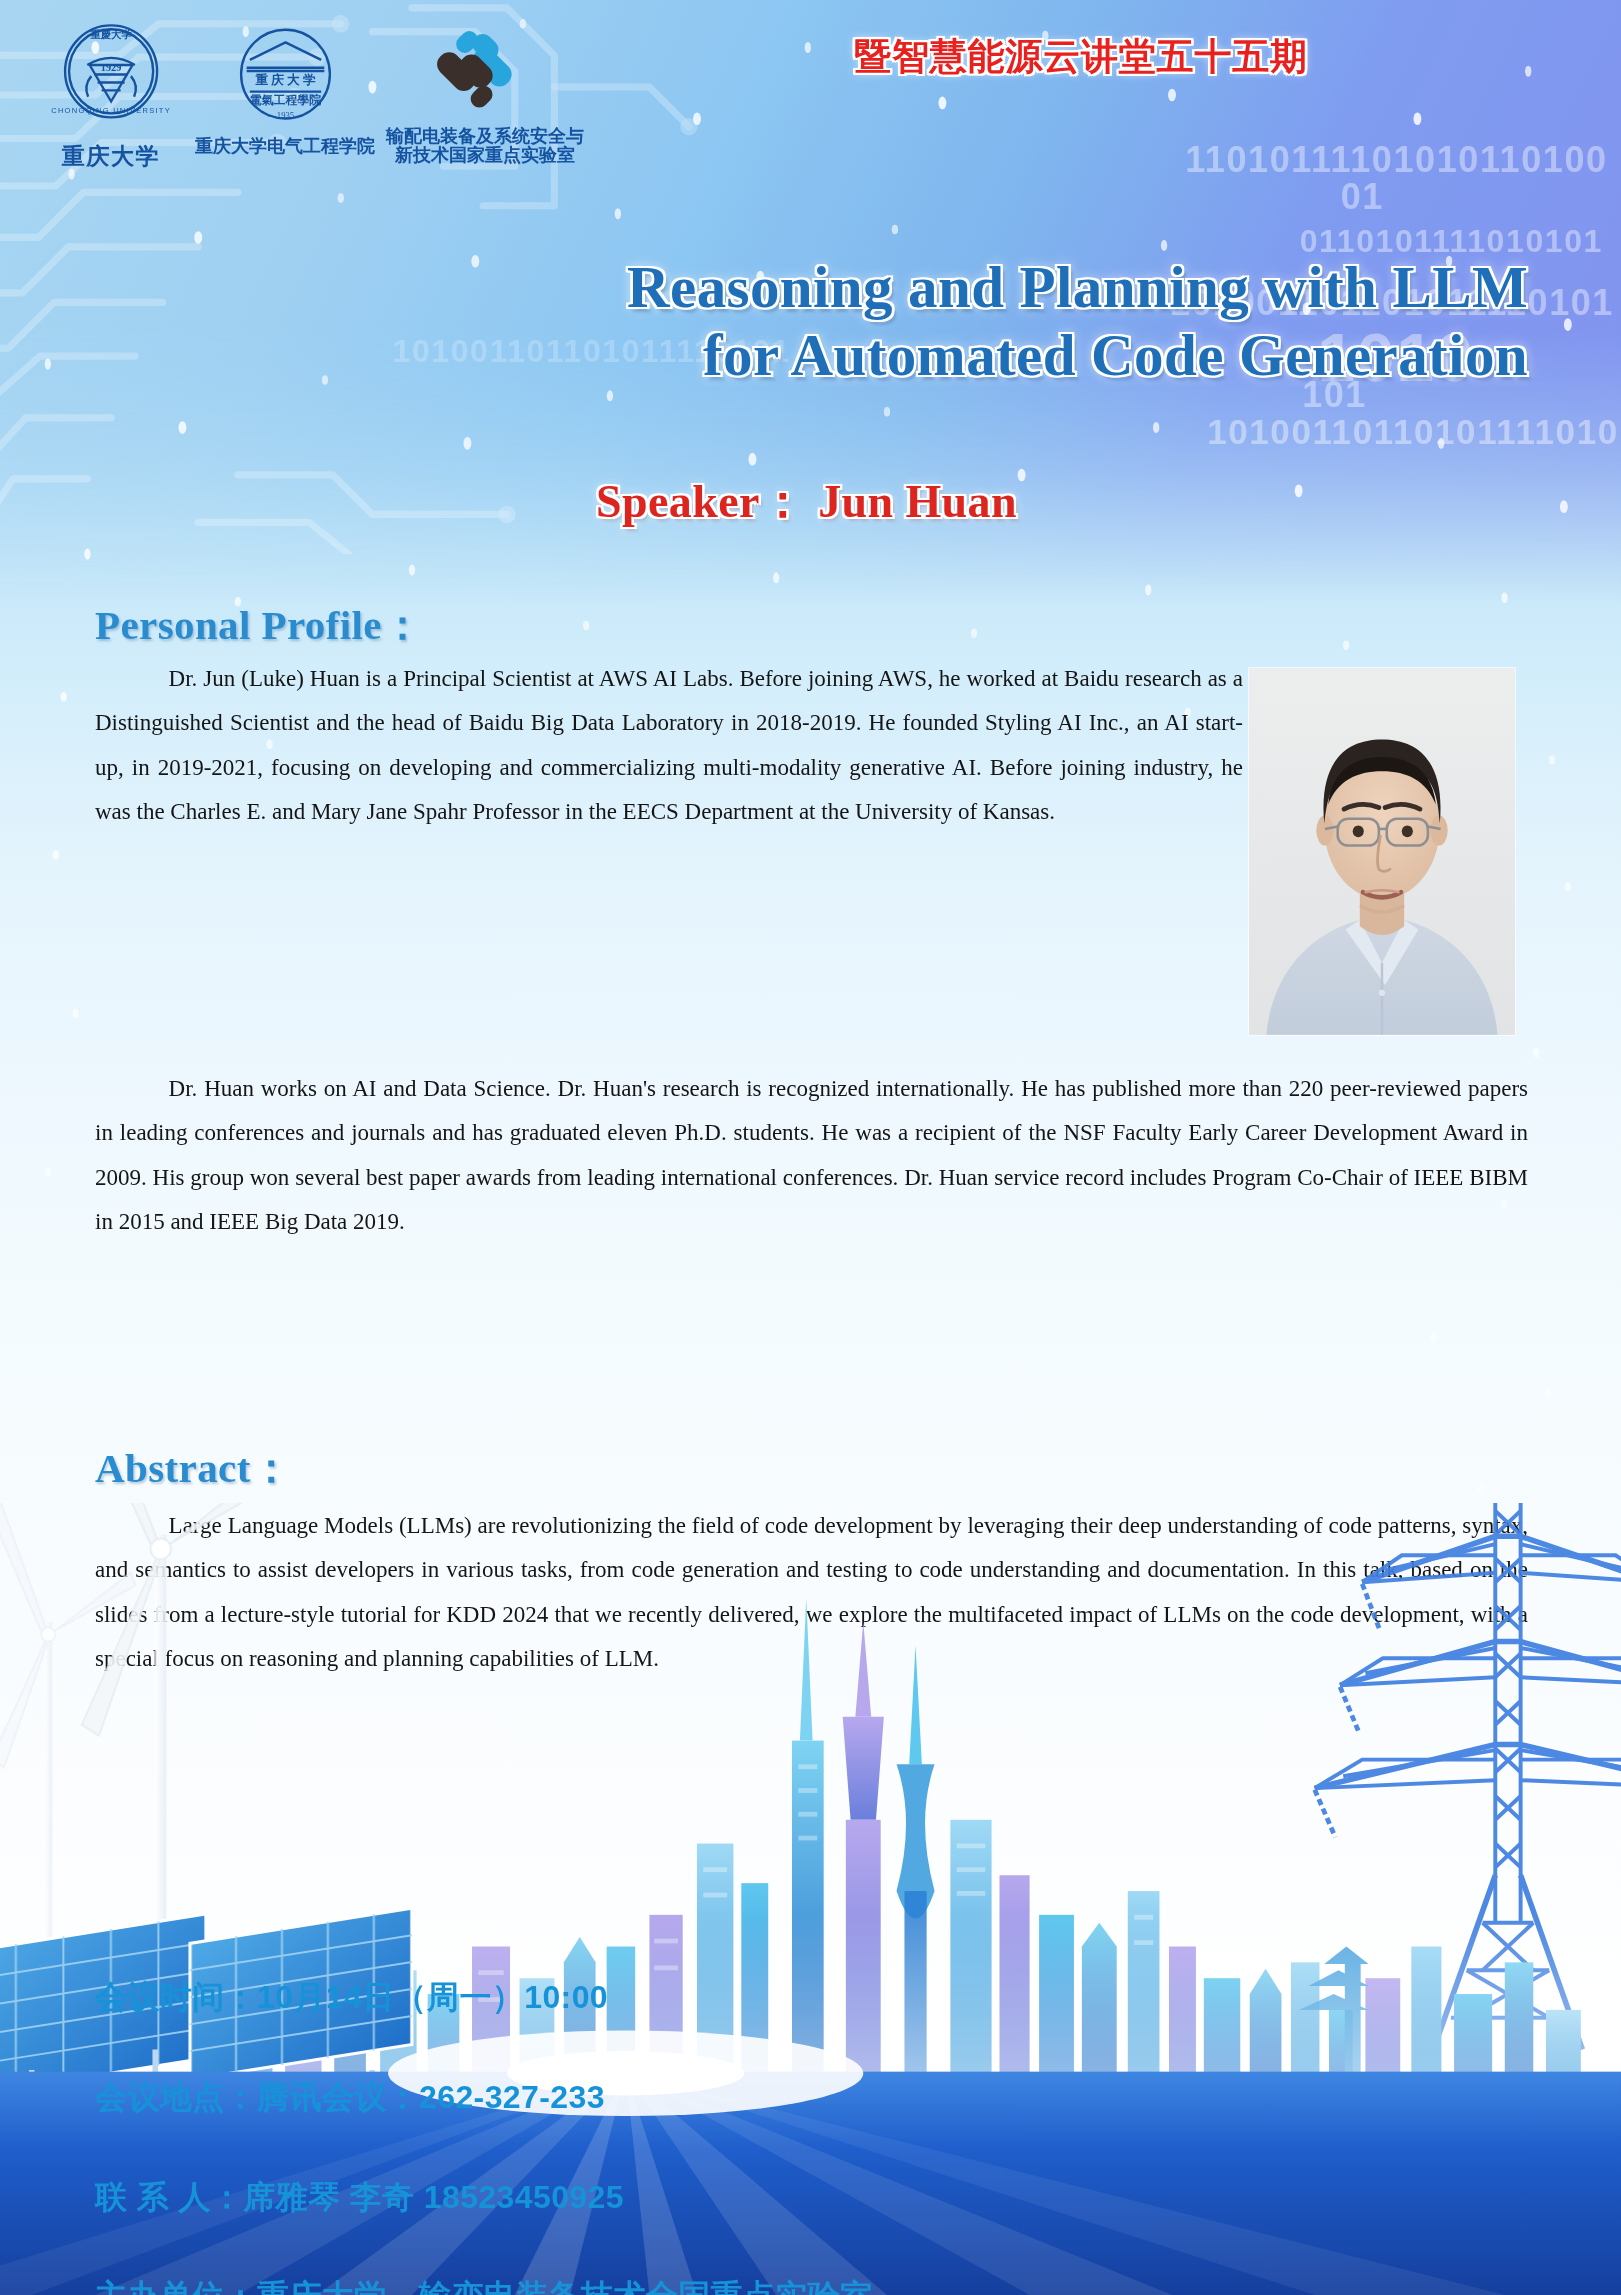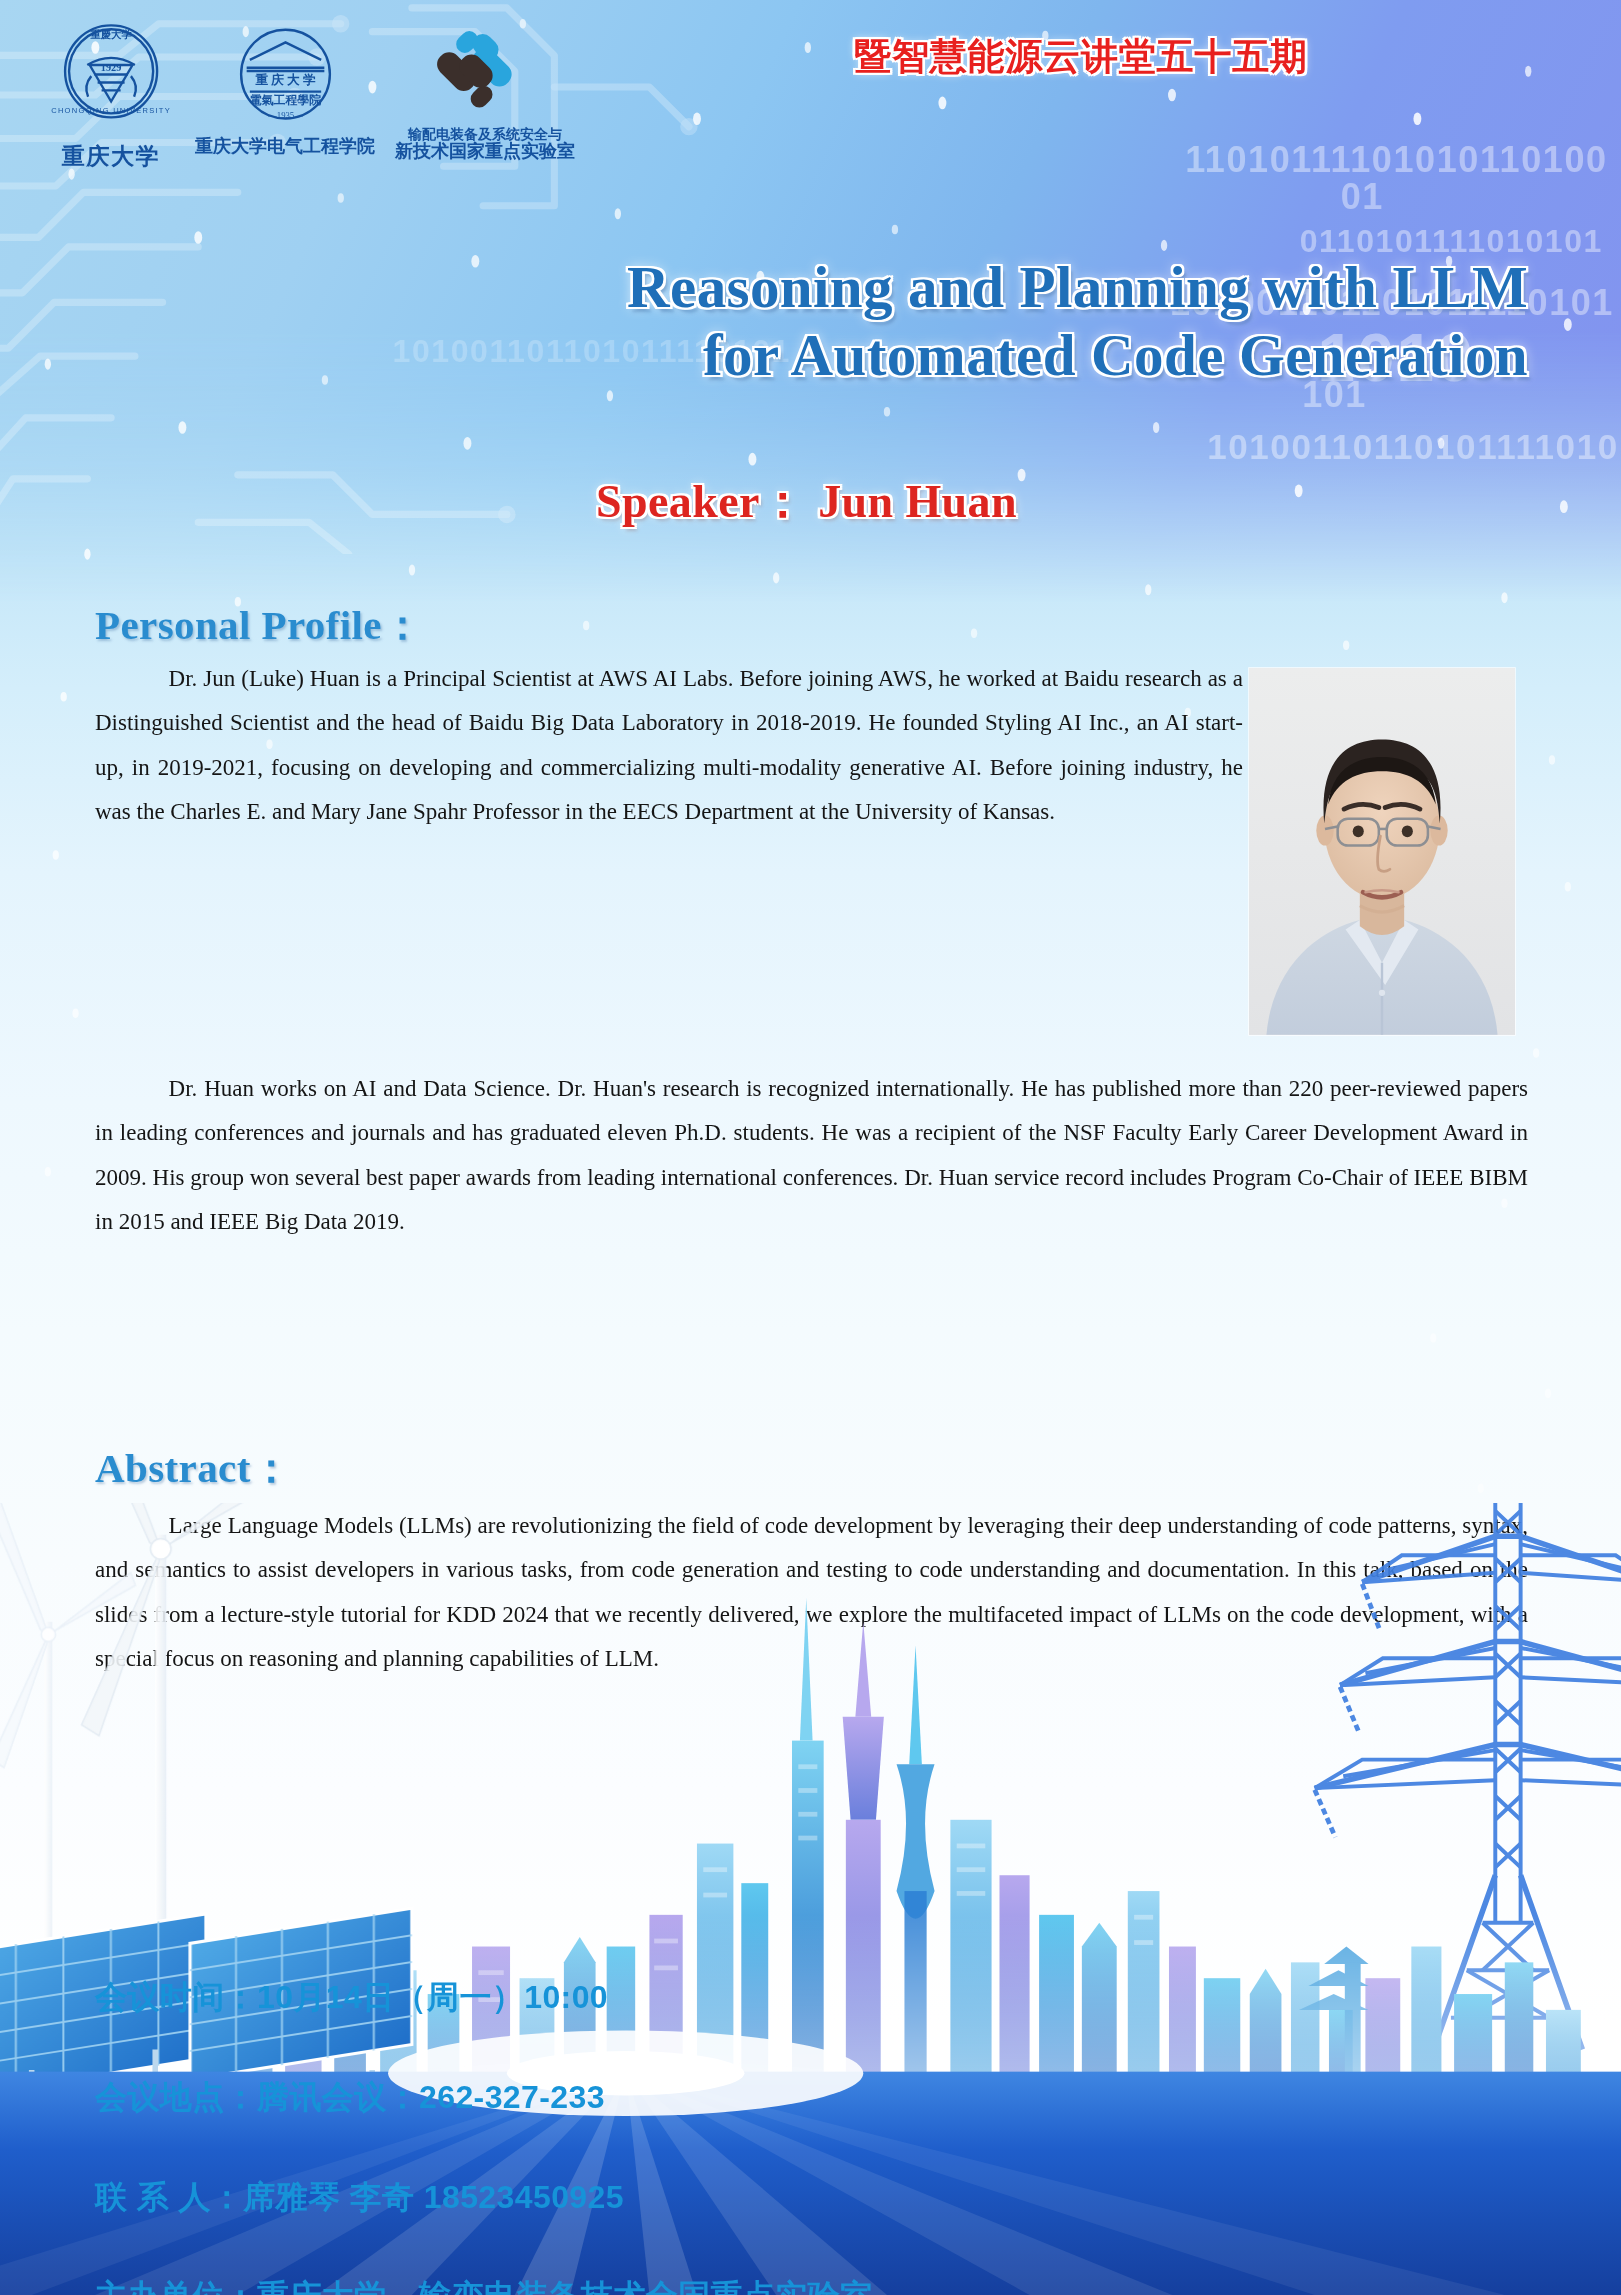--- a/index.html
+++ b/index.html
@@ -142,21 +142,21 @@
       <circle cx="640" cy="650" r="11"></circle>
         <circle cx="870" cy="160" r="11"></circle>
     </g>
   </svg>
 
   <div class="binary" style="right:14.3px;top:139px;font-size:36px;">11010111101010110100</div>
   <div class="binary" style="right:238px;top:176px;font-size:36px;">01</div>
   <div class="binary" style="right:8px;top:282px;font-size:36px;">101001101101011110101</div>
   <div class="binary" style="right:147px;top:318px;font-size:68px;">1010</div>
   <div class="binary" style="right:255px;top:374px;font-size:36px;">101</div>
-  <div class="binary" style="right:3.2px;top:412px;font-size:35px;margin-top:15px;">10100110110101111010</div>
+  <div class="binary" style="right:3.2px;top:412px;font-size:35px;">10100110110101111010</div>
   <div class="binary" style="right:19px;top:223px;font-size:32px;">0110101111010101</div>
   <div class="binary" style="right:831px;top:333px;font-size:32px;opacity:.55;">101001101101011110101</div>
 
   <svg class="stars" viewBox="0 0 2048 2899">
     <g fill="#ffffff">
       <ellipse cx="120" cy="60" rx="5" ry="8" opacity=".85"></ellipse>
         <ellipse cx="310" cy="40" rx="4" ry="7" opacity=".7"></ellipse>
       <ellipse cx="470" cy="110" rx="5" ry="8" opacity=".8"></ellipse>
         <ellipse cx="660" cy="30" rx="4" ry="6" opacity=".6"></ellipse>
       <ellipse cx="880" cy="150" rx="5" ry="8" opacity=".8"></ellipse>
@@ -255,21 +255,21 @@
       <svg width="103" height="101" viewBox="0 0 130 128">
         <g transform="rotate(-45 65 60)">
           <rect x="22" y="8" width="30" height="56" rx="14" fill="#3b2f2b"></rect>
           <rect x="22" y="70" width="30" height="22" rx="11" fill="#3b2f2b"></rect>
           <rect x="58" y="8" width="30" height="22" rx="11" fill="#29a5dd"></rect>
           <rect x="58" y="36" width="30" height="56" rx="14" fill="#29a5dd"></rect>
           <rect x="40" y="30" width="30" height="46" rx="14" fill="#3b2f2b"></rect>
           <rect x="72" y="22" width="26" height="36" rx="13" fill="#29a5dd"></rect>
         </g>
       </svg>
-      <div class="cap" style="font-size:14px;">输配电装备及系统安全与</div>
+      <div class="cap" style="font-size:18px;">输配电装备及系统安全与</div>
       <div class="cap" style="font-size:18px;">新技术国家重点实验室</div>
     </div>
   </div>
 
   <div class="headline">
     <div>暨智慧能源云讲堂五十五期</div>
   </div>
 
   <div class="maintitle">
     <div>Reasoning and Planning with LLM</div>

